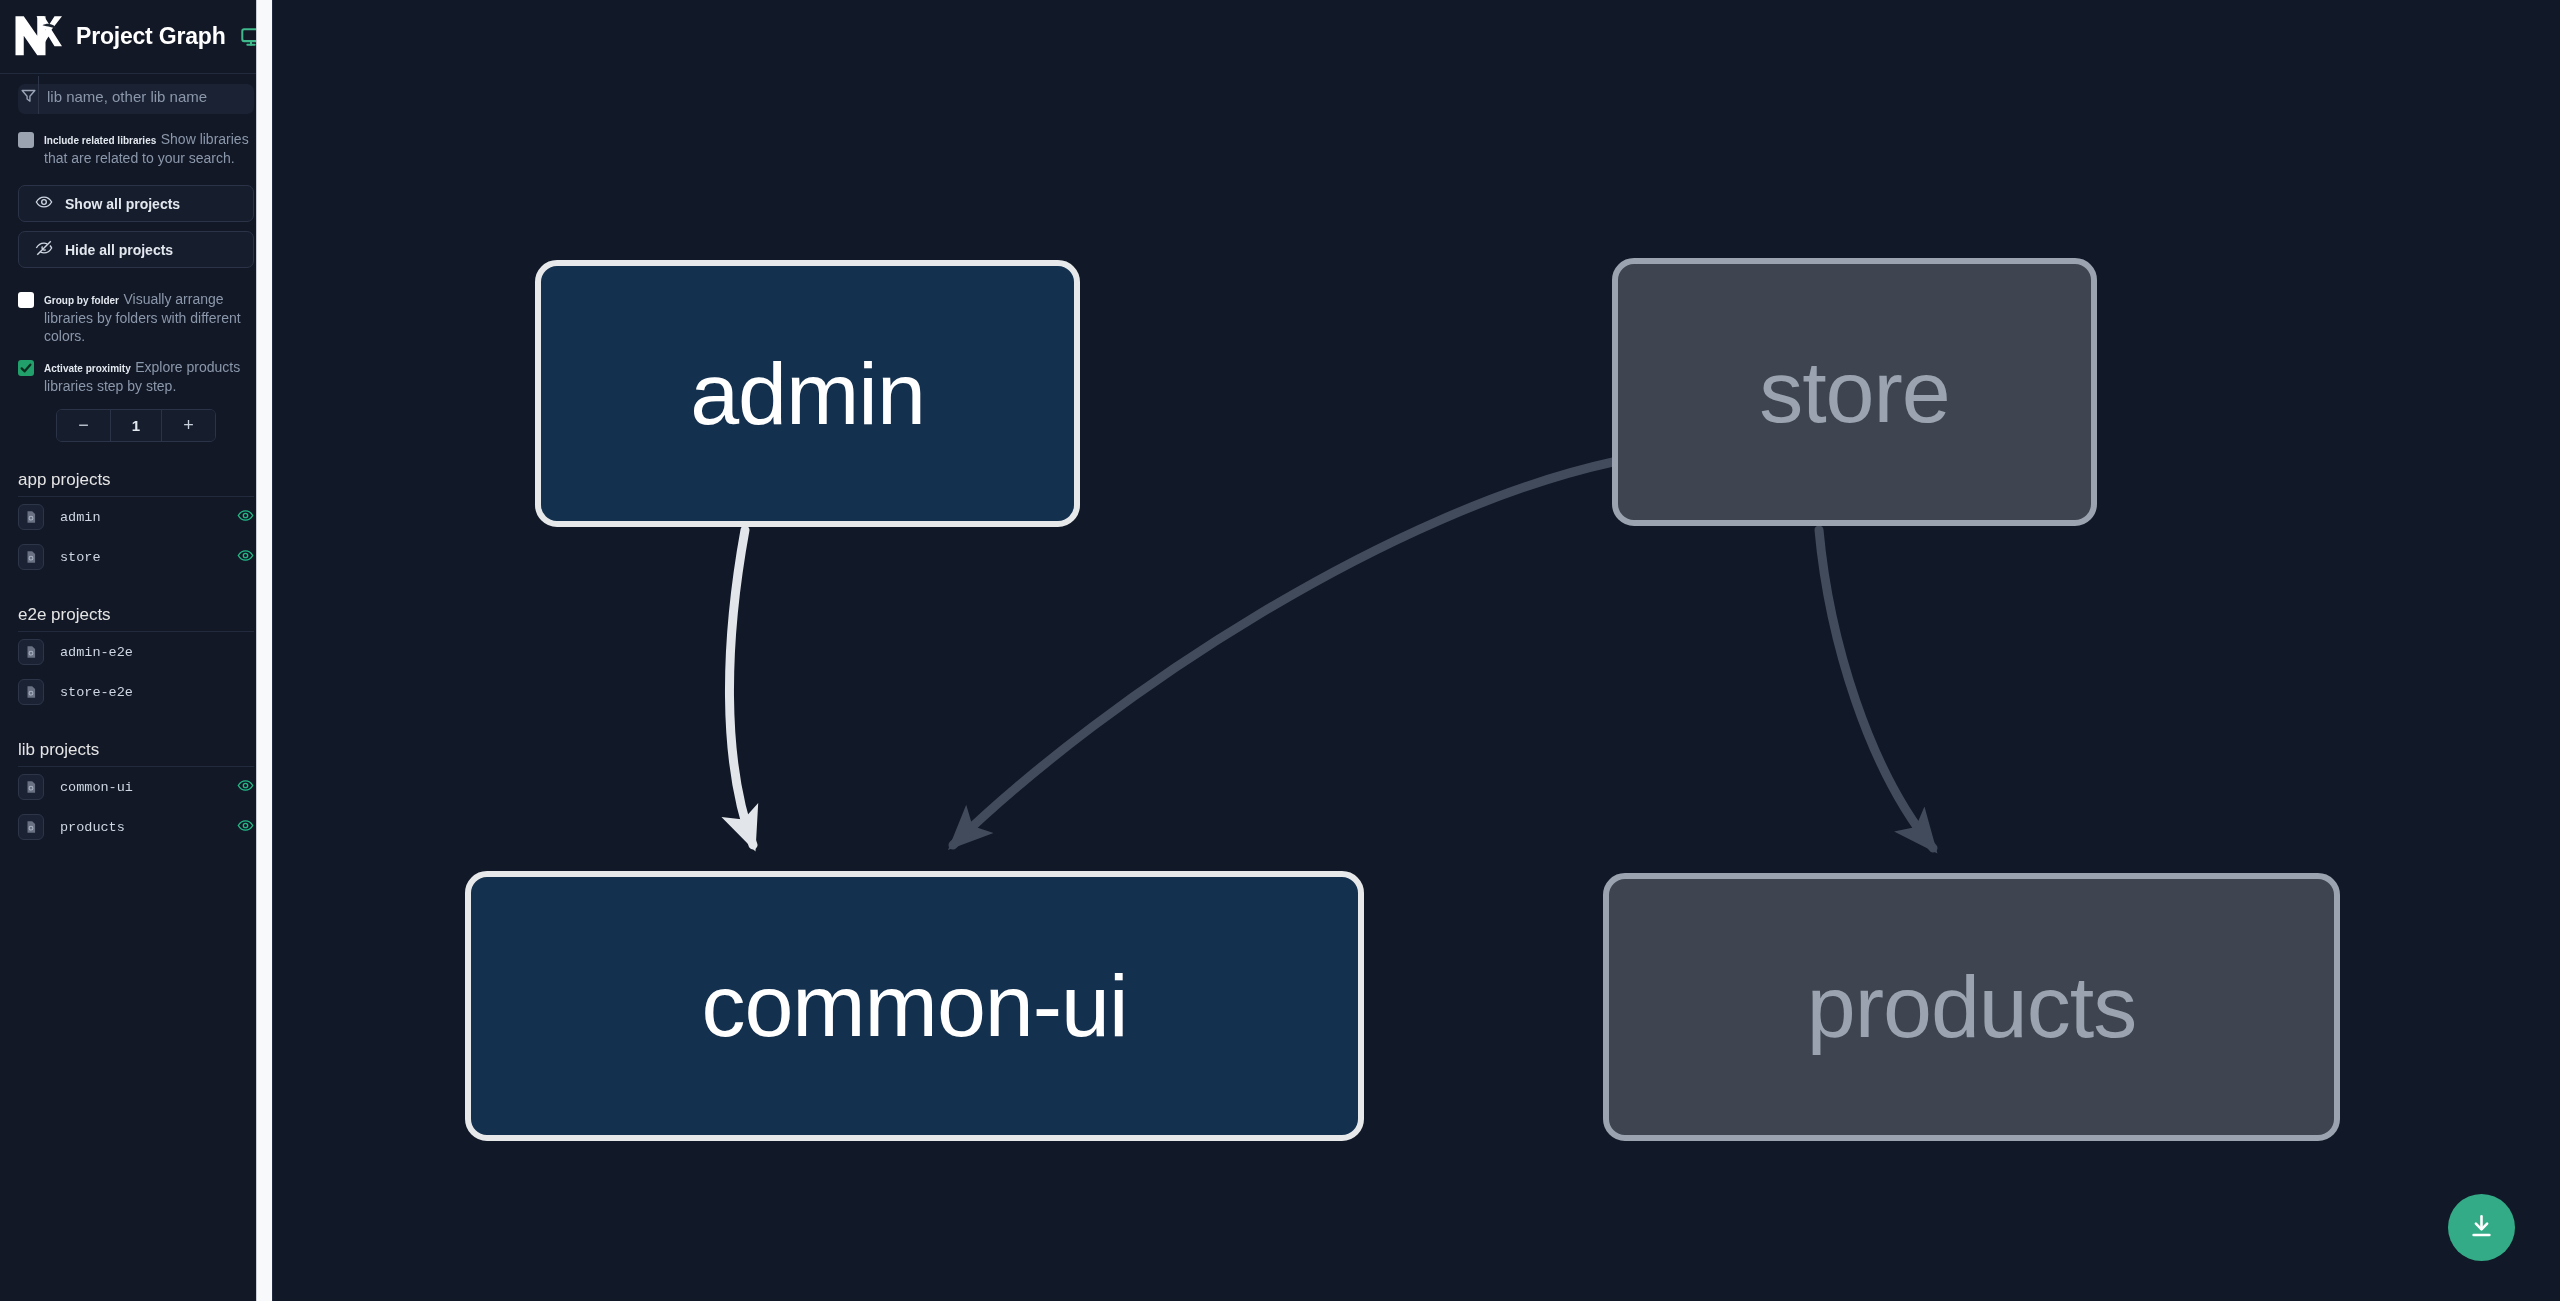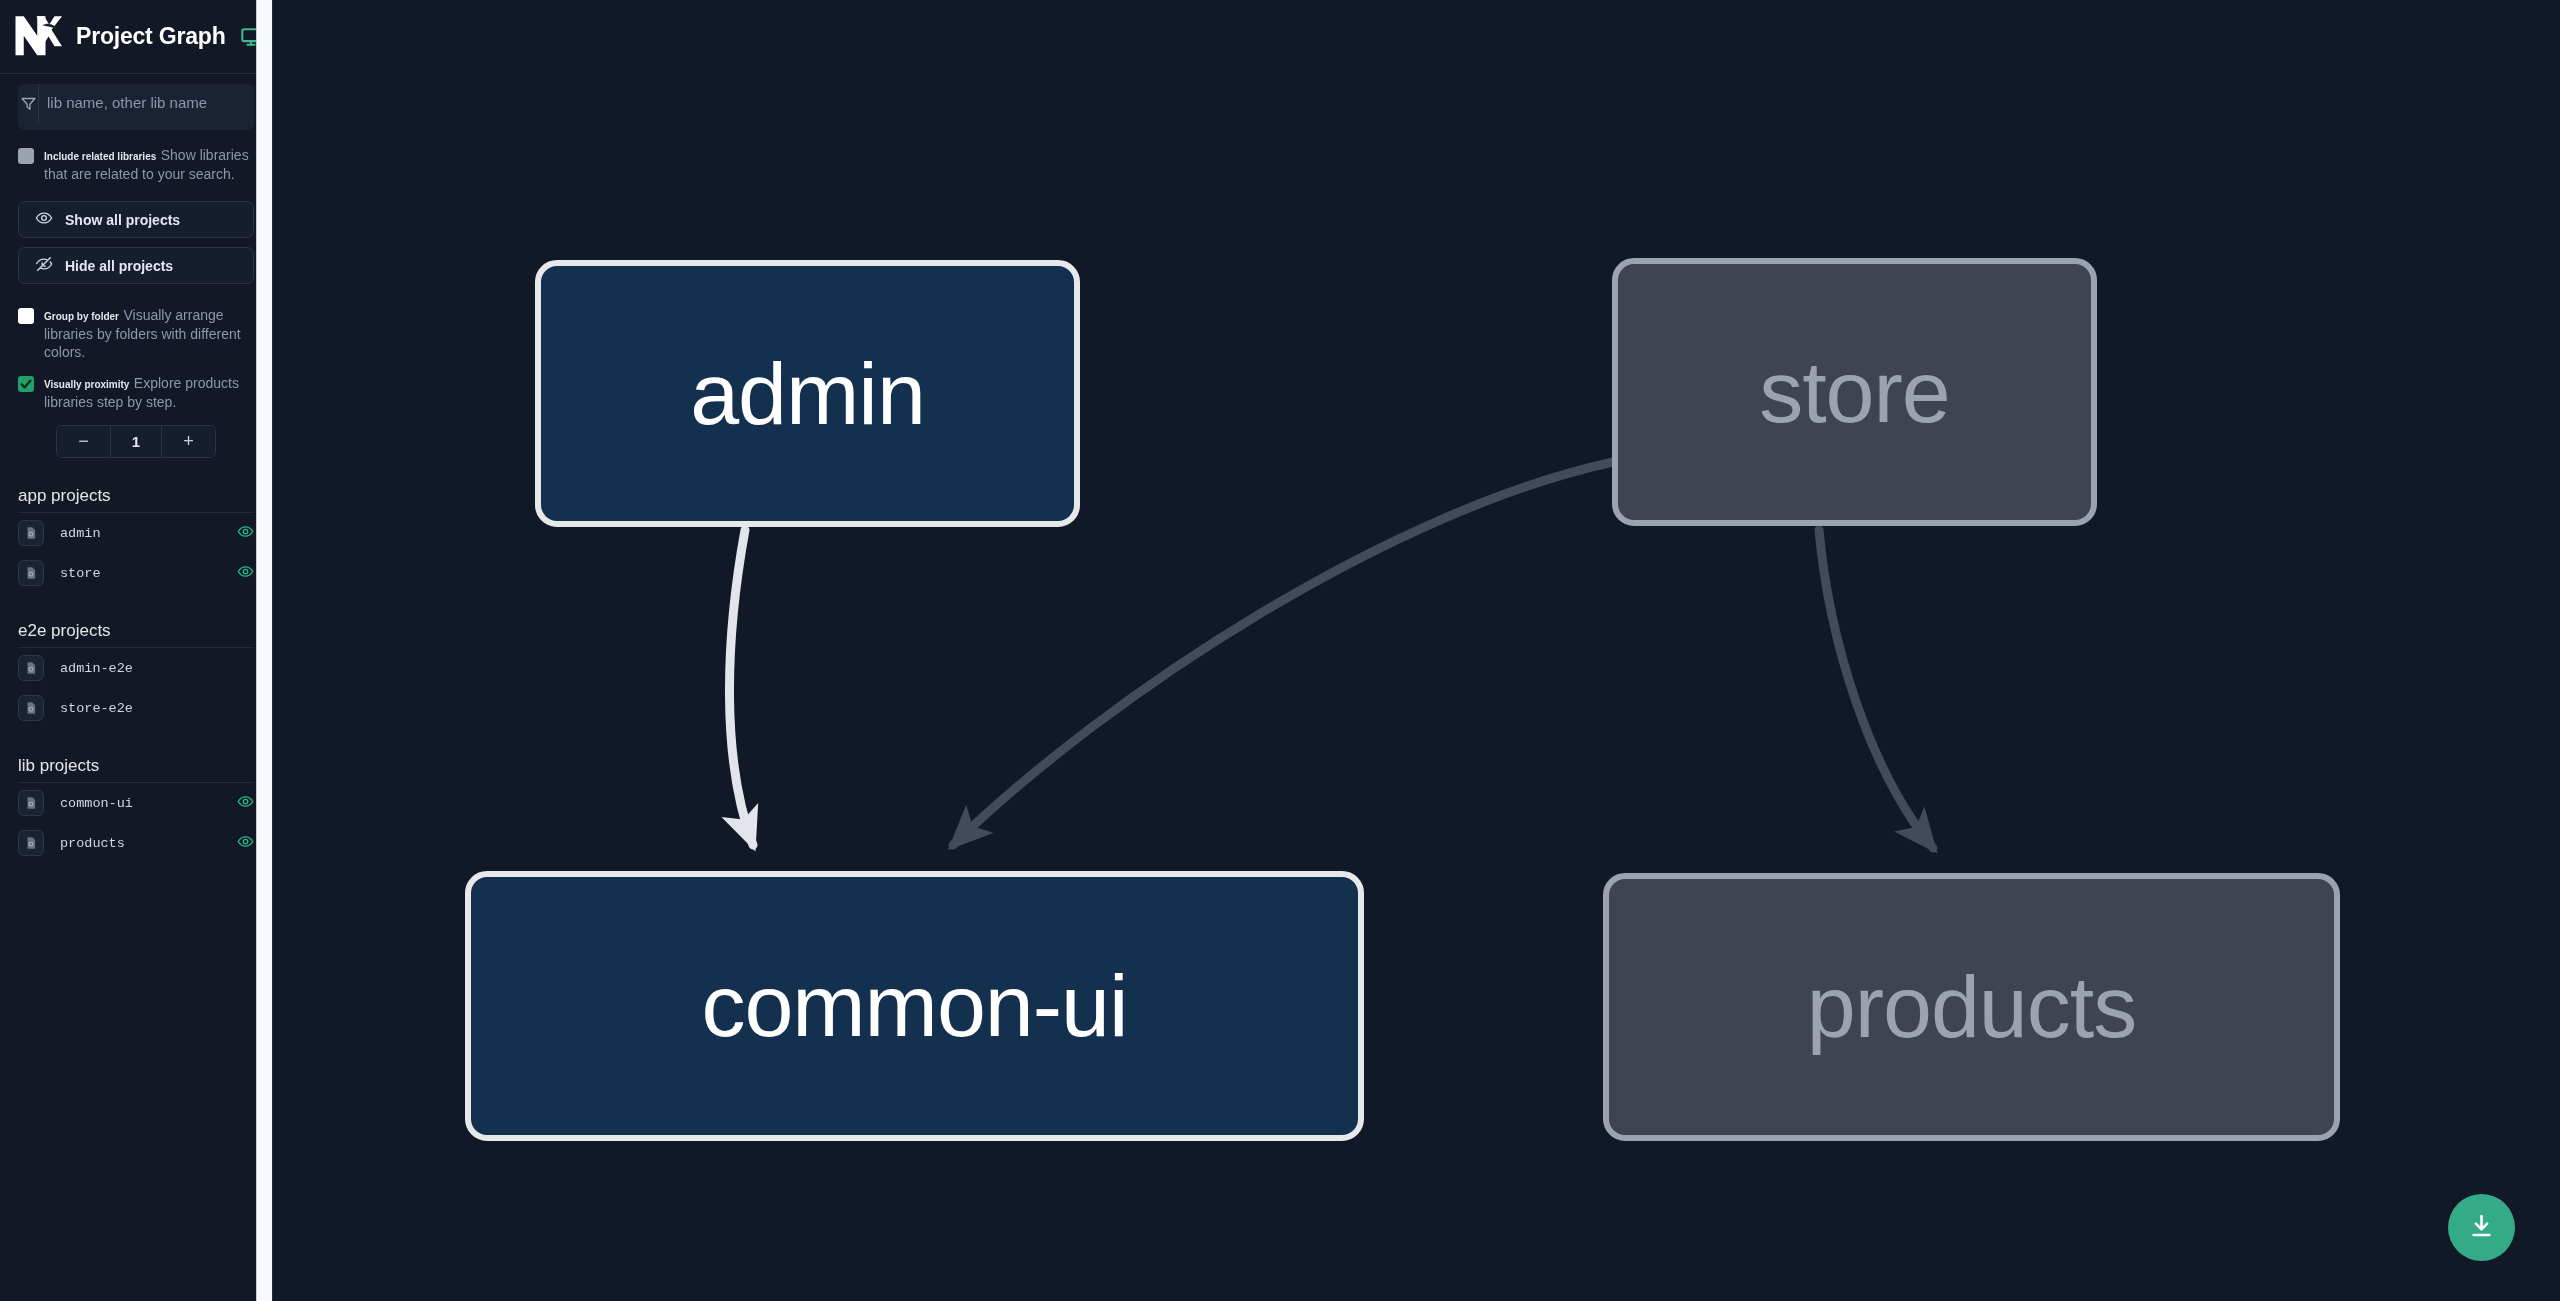--- a/index.html
+++ b/index.html
@@ -42,24 +42,24 @@
 
   .sb-tagline {
     display: flex; align-items: center; gap: 9px;
     padding: 14px 14px 10px 18px;
     color: #9aa6b8; font-size: 14.5px;
   }
   .info-icon { width: 15px; height: 15px; flex:0 0 15px; color:#8391a6; }
 
   .search-wrap {
     margin: 10px 18px 0 18px;
-    height: 46px;
+    height: 30px;
     background: #1b2234;
     border-radius: 7px;
-    display: flex; align-items: flex-start;
+    display: flex; align-items: flex-end;
   }
   .search-iconbox {
     width: 33px; height: 38px;
     display: flex; align-items: center; justify-content: center;
     border-right: 1px solid #2c3648;
   }
   .funnel-icon { width: 17px; height: 17px; color: #9aa6b8; }
   .search-input {
     flex: 1; height: 36px;
     background: transparent; border: 0; outline: none;
@@ -266,21 +266,21 @@
       </span>
     </div>
 
     <div class="opt-row" style="padding-top:13px">
       <span class="cb cb-green">
         <svg viewBox="0 0 24 24" fill="none" stroke="currentColor" stroke-width="3.4" stroke-linecap="round" stroke-linejoin="round">
           <polyline points="5.5,12.5 10,17 18.5,7"></polyline>
         </svg>
       </span>
       <span class="opt-text">
-        <span class="opt-label">Visually proximity</span>
+        <span class="opt-label">Activate proximity</span>
         <span class="opt-desc">Explore products libraries step by step.</span>
       </span>
     </div>
 
     <div class="stepper">
       <div class="stepper-inner">
         <div class="step-btn">−</div>
         <div class="step-val">1</div>
         <div class="step-btn">+</div>
       </div>

